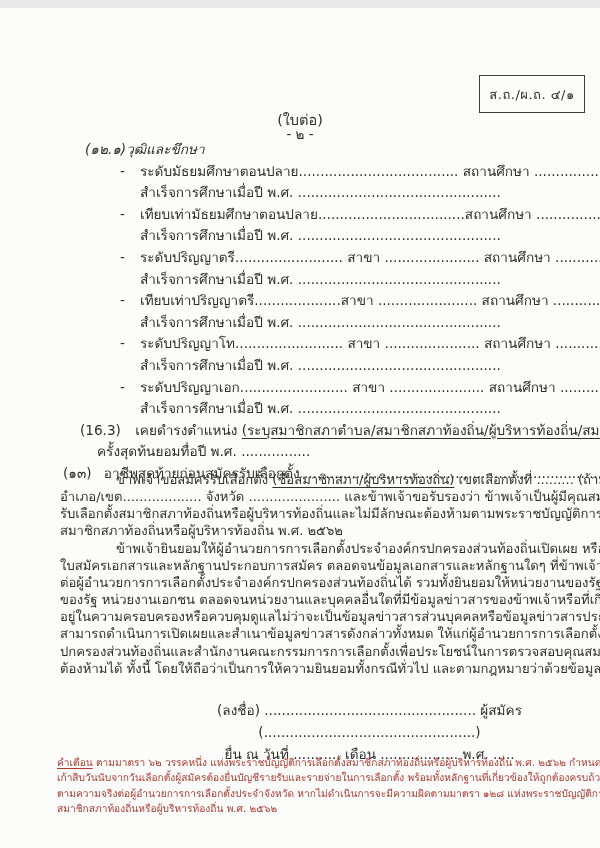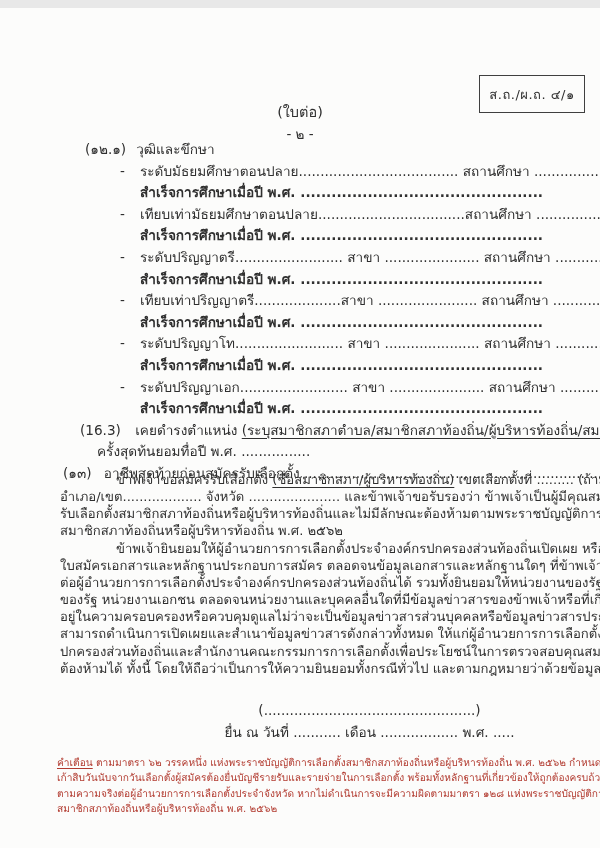--- a/index.html
+++ b/index.html
@@ -11,31 +11,31 @@
     color:var(--ink,#2f2f2f);
     font-family:"DejaVu Sans","Liberation Sans",sans-serif;
     overflow:hidden;
   }
   .form-code-box{
     position:absolute;top:67px;left:479px;width:106px;height:38px;
     border:1.5px solid #3f3f3f;
     display:flex;align-items:center;justify-content:center;
     font-size:13px;letter-spacing:.5px;box-sizing:border-box;
   }
-  .continuation{position:absolute;top:92px;left:0;width:100%;text-align:center;font-size:14.5px;}
+  .continuation{position:absolute;top:100px;left:0;width:100%;text-align:center;font-size:14.5px;}
   .page-num{position:absolute;top:115px;left:0;width:100%;text-align:center;font-size:13.5px;}
 
   .content{
     position:absolute;top:131px;left:60px;right:48px;
     font-size:13.6px;line-height:21.6px;white-space:nowrap;
   }
-  .sec-heading{display:flex;gap:10px;margin-left:25px;}
+  .sec-heading{display:flex;margin-left:25px;font-style:italic;}
   .edu-item-line1{display:flex;margin-left:60px;}
   .edu-dash{width:20px;flex:0 0 20px;}
-  .edu-item-line2{margin-left:80px;font-weight:bold;}
+  .edu-item-line2{margin-left:80px;}
   .former-line1{margin-left:20px;}
   .former-line1 .num{margin-right:10px;}
   .former-line2{margin-left:37px;}
   .occupation-line{margin-left:3px;}
   .occupation-line .num{margin-right:8px;}
   .u{text-decoration:underline;text-underline-offset:2.5px;}
 
   .paragraphs{
     position:absolute;top:463px;left:60px;right:44px;
     font-size:13.1px;line-height:17.15px;white-space:nowrap;
@@ -151,20 +151,21 @@
     <div>ใบสมัครเอกสารและหลักฐานประกอบการสมัคร ตลอดจนข้อมูลเอกสารและหลักฐานใดๆ ที่ข้าพเจ้าได้ให้ไว้</div>
     <div>ต่อผู้อำนวยการการเลือกตั้งประจำองค์กรปกครองส่วนท้องถิ่นได้ รวมทั้งยินยอมให้หน่วยงานของรัฐ เจ้าหน้าที่</div>
     <div>ของรัฐ หน่วยงานเอกชน ตลอดจนหน่วยงานและบุคคลอื่นใดที่มีข้อมูลข่าวสารของข้าพเจ้าหรือที่เกี่ยวข้องกับข้าพเจ้า</div>
     <div>อยู่ในความครอบครองหรือควบคุมดูแลไม่ว่าจะเป็นข้อมูลข่าวสารส่วนบุคคลหรือข้อมูลข่าวสารประเภทอื่นใดก็ตาม</div>
     <div>สามารถดำเนินการเปิดเผยและสำเนาข้อมูลข่าวสารดังกล่าวทั้งหมด ให้แก่ผู้อำนวยการการเลือกตั้งประจำองค์กร</div>
     <div>ปกครองส่วนท้องถิ่นและสำนักงานคณะกรรมการการเลือกตั้งเพื่อประโยชน์ในการตรวจสอบคุณสมบัติและลักษณะ</div>
     <div>ต้องห้ามได้ ทั้งนี้ โดยให้ถือว่าเป็นการให้ความยินยอมทั้งกรณีทั่วไป และตามกฎหมายว่าด้วยข้อมูลข่าวสารของราชการ</div>
   </div>
 
   <div class="signature">
+    <div>(ลงชื่อ) ................................................. ผู้สมัคร</div>
     <div>(.................................................)</div>
     <div>ยื่น ณ วันที่ ........... เดือน .................. พ.ศ. .....</div>
   </div>
 
   <div class="warning">
     <div>
       <span class="warn-label">คำเตือน</span><span> ตามมาตรา ๖๒ วรรคหนึ่ง แห่งพระราชบัญญัติการเลือกตั้งสมาชิกสภาท้องถิ่นหรือผู้บริหารท้องถิ่น พ.ศ. ๒๕๖๒ กำหนดว่าภายใน</span>
     </div>
     <div>เก้าสิบวันนับจากวันเลือกตั้งผู้สมัครต้องยื่นบัญชีรายรับและรายจ่ายในการเลือกตั้ง พร้อมทั้งหลักฐานที่เกี่ยวข้องให้ถูกต้องครบถ้วน</div>
     <div>ตามความจริงต่อผู้อำนวยการการเลือกตั้งประจำจังหวัด หากไม่ดำเนินการจะมีความผิดตามมาตรา ๑๒๘ แห่งพระราชบัญญัติการเลือกตั้ง</div>

